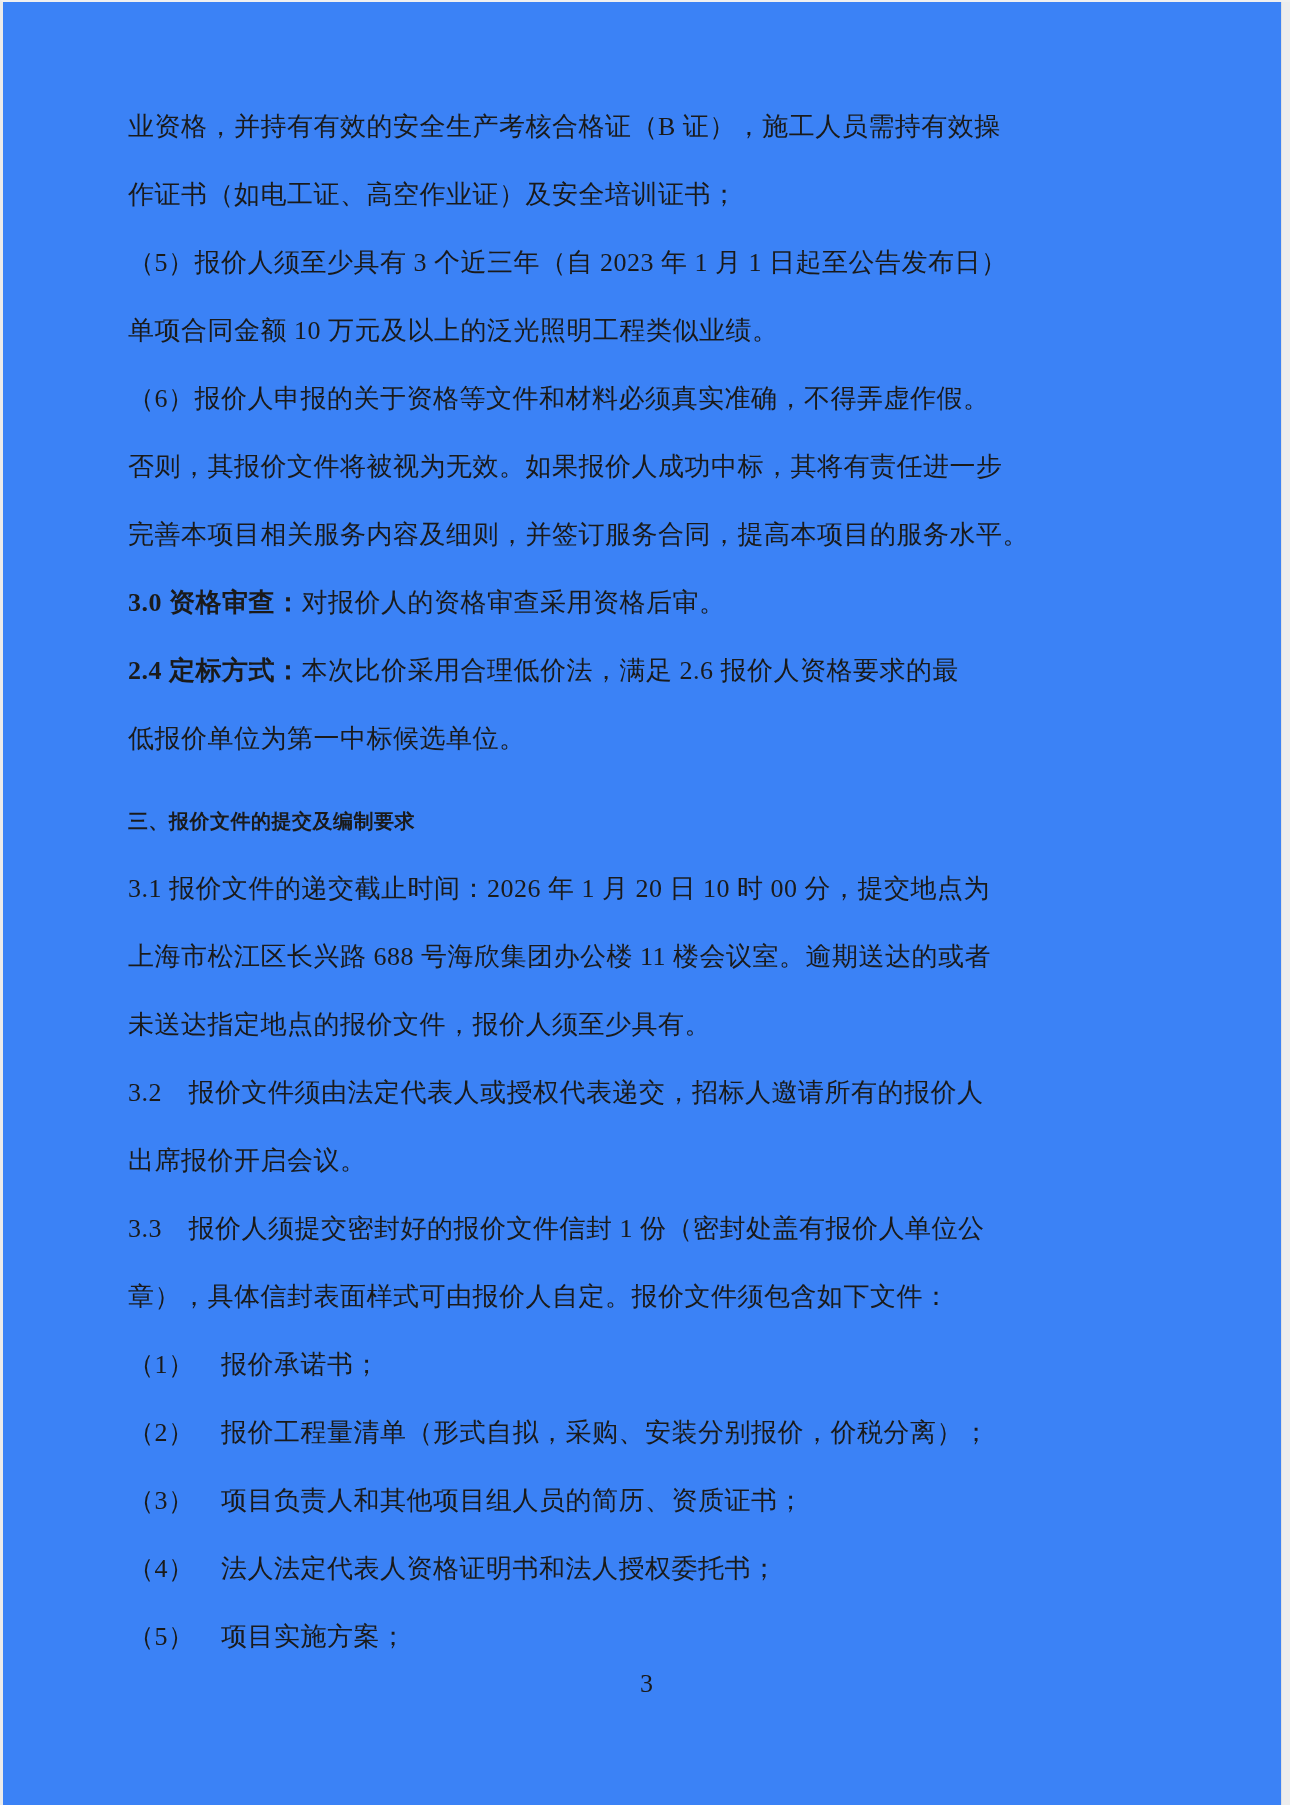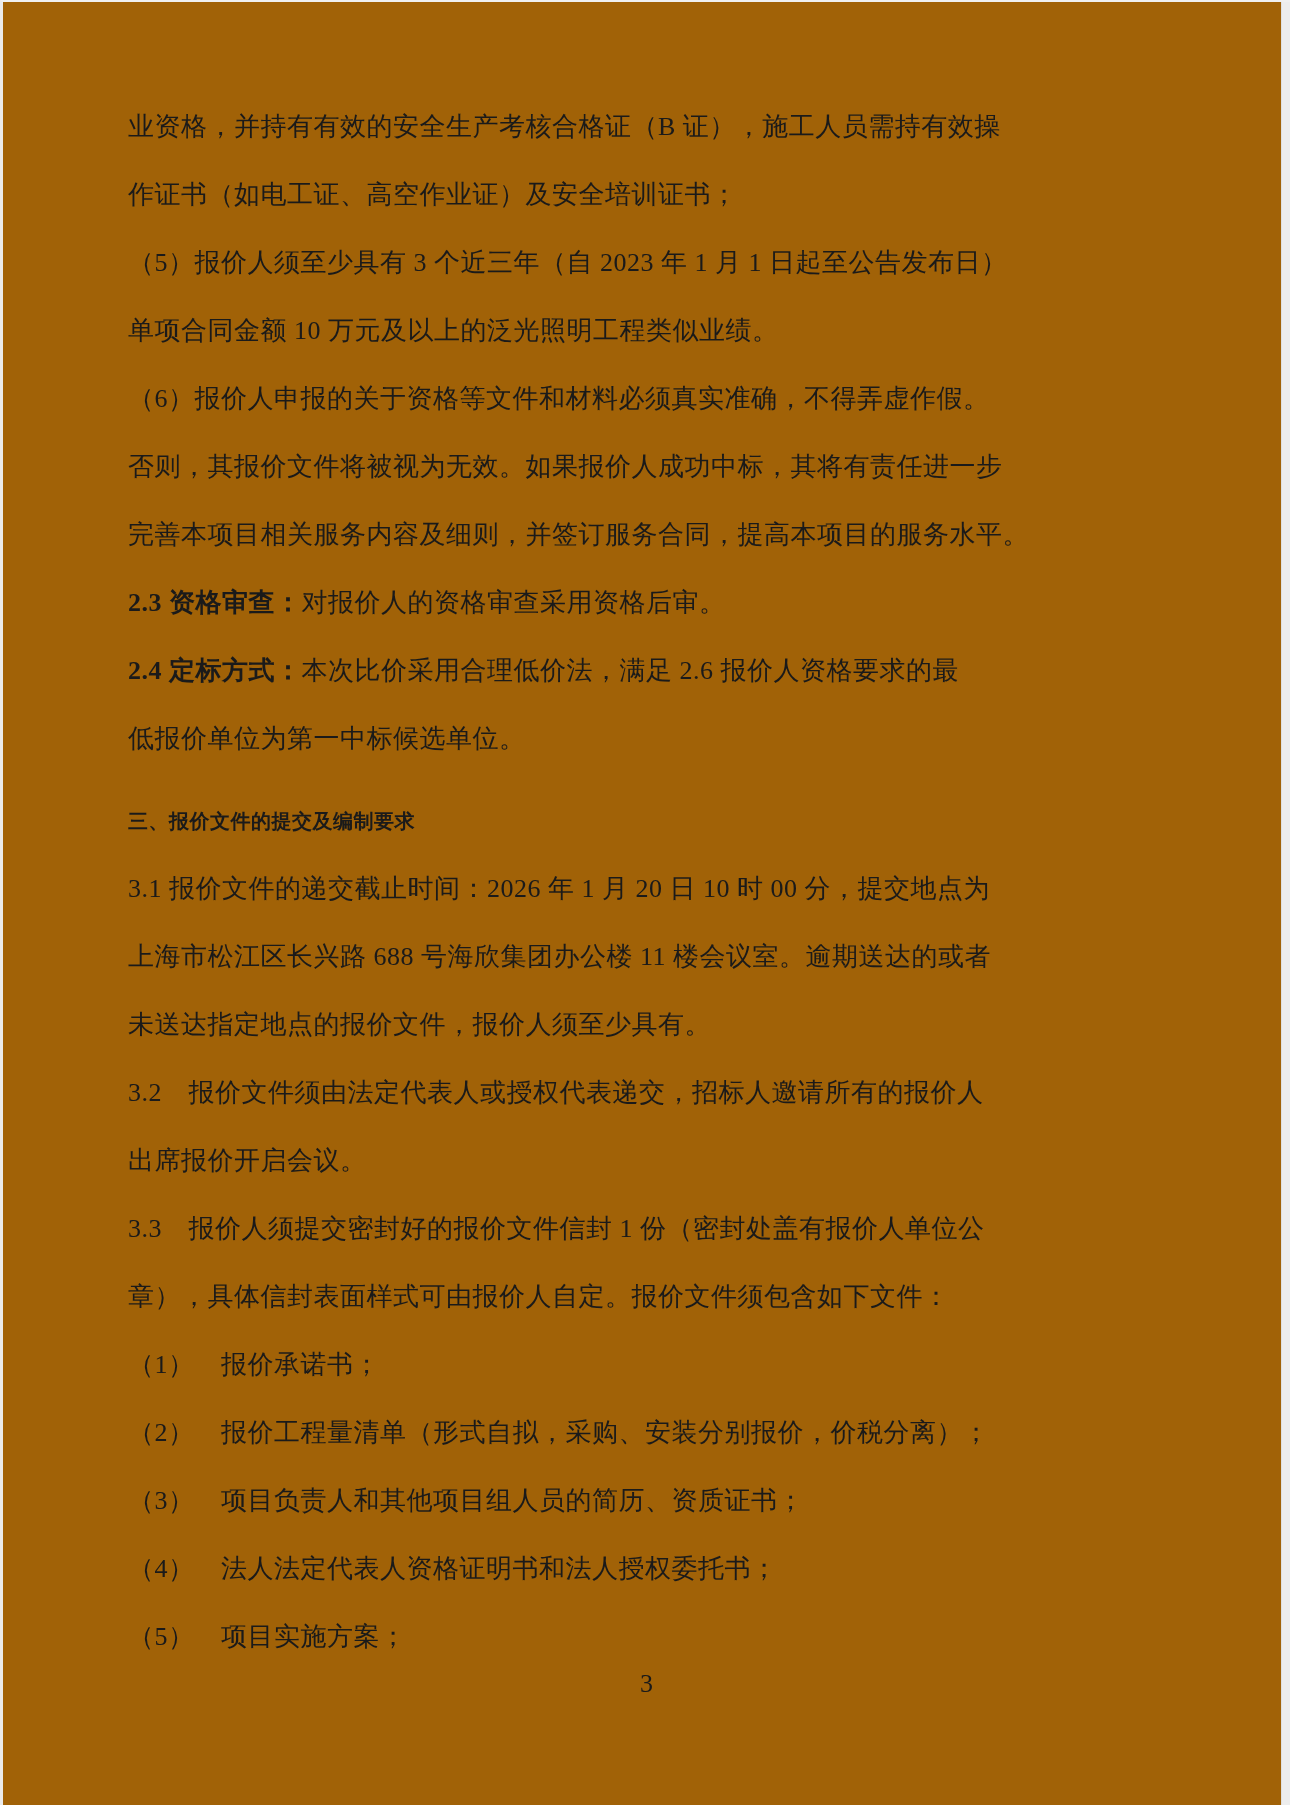--- a/index.html
+++ b/index.html
@@ -4,21 +4,21 @@
 <style>
   html, body {
     margin: 0;
     padding: 0;
     background: #f6f6f6;
   }
   .page {
     position: relative;
     width: 1290px;
     height: 1805px;
-    background: #a16207;
+    background: #3b82f6;
     box-sizing: border-box;
     border-top: 2px solid #f0f0f0;
     border-left: 3px solid #ebebeb;
     overflow: hidden;
     font-family: "Liberation Serif", "DejaVu Serif", serif;
     color: #1a1a1a;
   }
   .scroll-track {
     position: absolute;
     top: 0;
@@ -63,21 +63,21 @@
 <div class="page">
 
   <div class="content">
     <p class="line"><span>业资格，并持有有效的安全生产考核合格证（B 证），施工人员需持有效操</span></p>
     <p class="line"><span>作证书（如电工证、高空作业证）及安全培训证书；</span></p>
     <p class="line"><span>（5）报价人须至少具有 3 个近三年（自 2023 年 1 月 1 日起至公告发布日）</span></p>
     <p class="line"><span>单项合同金额 10 万元及以上的泛光照明工程类似业绩。</span></p>
     <p class="line"><span>（6）报价人申报的关于资格等文件和材料必须真实准确，不得弄虚作假。</span></p>
     <p class="line"><span>否则，其报价文件将被视为无效。如果报价人成功中标，其将有责任进一步</span></p>
     <p class="line"><span>完善本项目相关服务内容及细则，并签订服务合同，提高本项目的服务水平。</span></p>
-    <p class="line"><span class="b">2.3 资格审查：</span><span>对报价人的资格审查采用资格后审。</span></p>
+    <p class="line"><span class="b">3.0 资格审查：</span><span>对报价人的资格审查采用资格后审。</span></p>
     <p class="line"><span class="b">2.4 定标方式：</span><span>本次比价采用合理低价法，满足 2.6 报价人资格要求的最</span></p>
     <p class="line"><span>低报价单位为第一中标候选单位。</span></p>
     <p class="line heading"><span>三、报价文件的提交及编制要求</span></p>
     <p class="line"><span>3.1 报价文件的递交截止时间：2026 年 1 月 20 日 10 时 00 分，提交地点为</span></p>
     <p class="line"><span>上海市松江区长兴路 688 号海欣集团办公楼 11 楼会议室。逾期送达的或者</span></p>
     <p class="line"><span>未送达指定地点的报价文件，报价人须至少具有。</span></p>
     <p class="line"><span>3.2　报价文件须由法定代表人或授权代表递交，招标人邀请所有的报价人</span></p>
     <p class="line"><span>出席报价开启会议。</span></p>
     <p class="line"><span>3.3　报价人须提交密封好的报价文件信封 1 份（密封处盖有报价人单位公</span></p>
     <p class="line"><span>章），具体信封表面样式可由报价人自定。报价文件须包含如下文件：</span></p>

